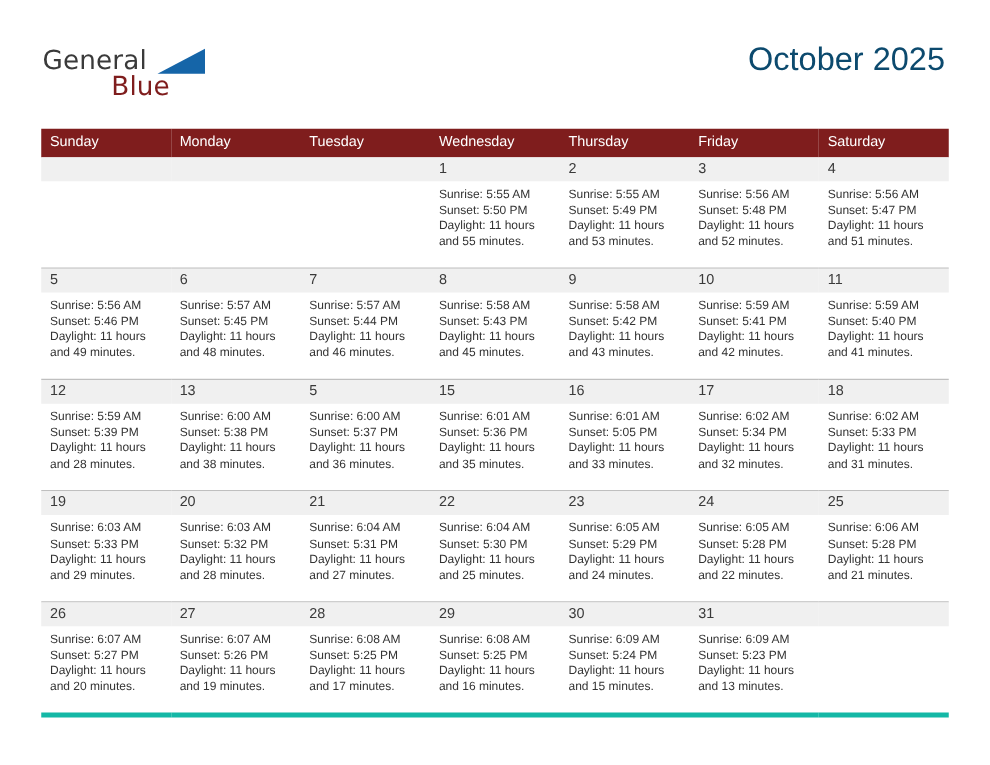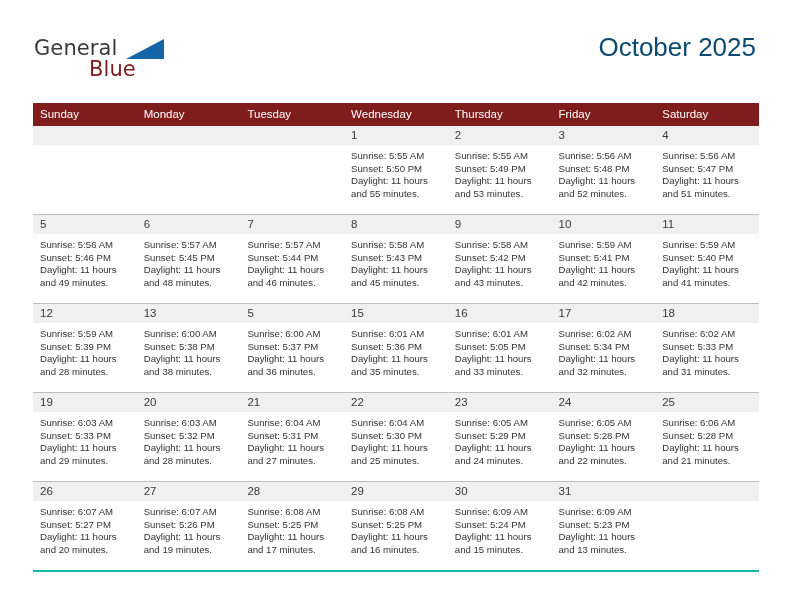--- a/index.html
+++ b/index.html
@@ -113,21 +113,21 @@
     padding: 0;
     border: none;
     border-top: 1px solid #bfbfbf;
     height: 88px;
     background: #ffffff;
   }
   .calendar tr.week:first-child td {
     border-top: none;
   }
   .calendar tr.week:last-child td {
-    border-bottom: 2px solid #14b8a6;
+    border-bottom: 4px solid #14b8a6;
   }
   .daycell {
     position: relative;
     height: 88px;
     box-sizing: border-box;
   }
   .daynum-band {
     background: #f0f0f0;
     height: 19px;
     box-sizing: border-box;

